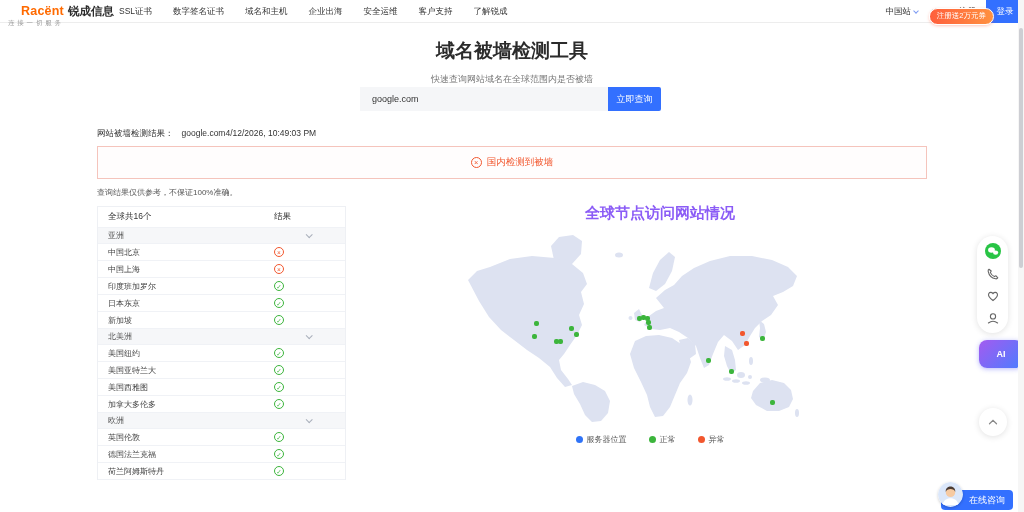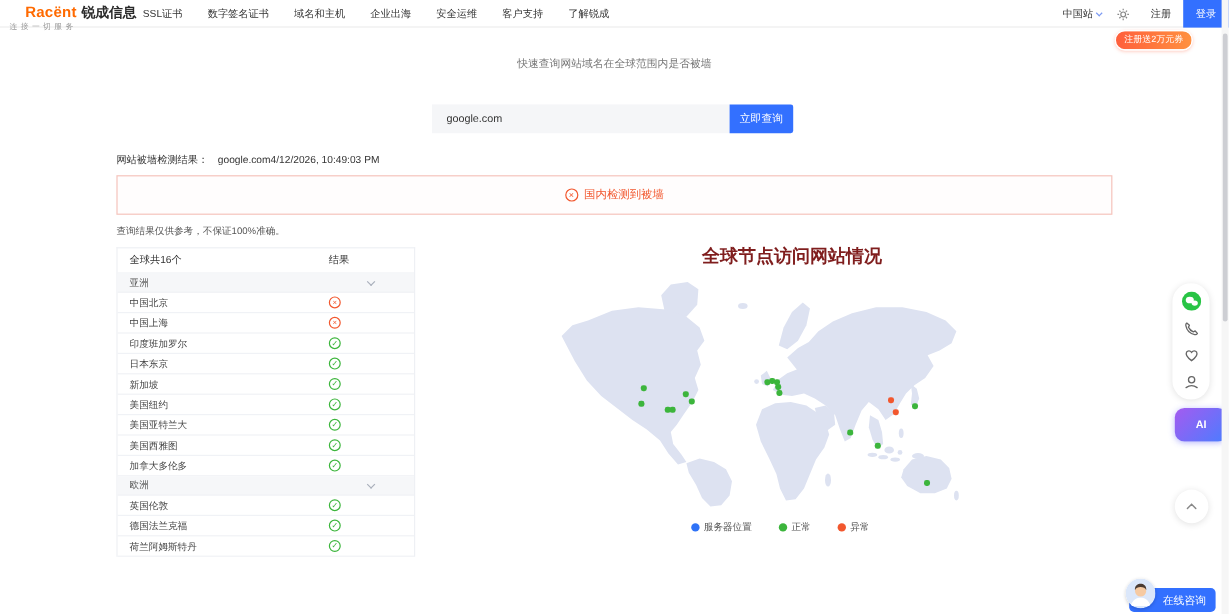--- a/index.html
+++ b/index.html
@@ -18,21 +18,21 @@
   .nav-item { font-size:8.5px; color:#333; cursor:pointer; white-space:nowrap; }
   .site-sel { position:absolute; right:106px; top:0; height:23px; display:flex; align-items:center;
     gap:3px; font-size:8.5px; color:#333; }
   .chev-s { width:4px; height:4px; border-right:1px solid #7d9bf3; border-bottom:1px solid #7d9bf3;
     transform:rotate(45deg); margin-top:-2px; }
   .gear { position:absolute; right:82px; top:5px; }
   .register { position:absolute; right:48px; top:0; height:23px; display:flex; align-items:center;
     font-size:8.5px; color:#333; }
   .login-btn { position:absolute; right:0; top:0; width:38px; height:23px; background:#3370ff;
     color:#fff; font-size:8.5px; display:flex; align-items:center; justify-content:center; border:none; }
-  .promo { position:absolute; right:30px; top:25px; z-index:7; padding:2px 7px 2.5px;
+  .promo { position:absolute; right:30px; top:8px; z-index:7; padding:2px 7px 2.5px;
     background:linear-gradient(90deg,#ff5f3c,#ff9140); border:1px solid #fff; border-radius:999px;
     color:#fff; font-size:7.5px; white-space:nowrap; box-shadow:0 1px 3px rgba(255,95,60,.35); }
 
   
   .hero { position:absolute; left:0; right:0; top:38px; text-align:center; }
   .hero h1 { font-size:19px; font-weight:bold; color:#2b2b2b; }
   .hero .sub { font-size:9px; color:#777; margin-top:9px; }
   .search-row { position:absolute; left:360px; top:87px; display:flex; }
   .search-input { width:248px; height:24px; background:#f5f6f8; border:none; outline:none;
     padding:0 12px; font-size:9px; color:#333; font-family:inherit; }
@@ -62,21 +62,21 @@
     border-right:1px solid #a9afbb; border-bottom:1px solid #a9afbb; transform:rotate(45deg) translateY(-1px); }
   .t-data { height:17px; color:#444; }
   .t-data .c-name { padding-left:10px; }
   .st { position:absolute; left:176px; width:10px; height:10px; border-radius:50%;
     font-size:6.5px; line-height:9px; text-align:center; }
   .st.ok { color:#3cb53c; border:1px solid #3cb53c; }
   .st.blocked { color:#f2572e; border:1px solid #f2572e; }
 
   
   .map-title { position:absolute; left:460px; top:204px; width:400px; text-align:center;
-    font-size:15px; font-weight:600; color:#7f1d1d; }
+    font-size:15px; font-weight:600; color:#8b5cf6; }
   .map-wrap { position:absolute; left:460px; top:228px; width:380px; height:195px; }
   .dot { position:absolute; width:5px; height:5px; border-radius:2px; }
   .legend { position:absolute; left:460px; top:434px; width:380px; display:flex;
     justify-content:center; gap:22px; }
   .lg-item { display:flex; align-items:center; gap:4px; font-size:8px; color:#555; }
   .lg-dot { width:7px; height:7px; border-radius:50%; }
 
   
   .float-pill { position:absolute; left:977px; top:236px; width:31px; height:97px; background:#fff;
     border-radius:16px; box-shadow:0 1px 6px rgba(0,0,0,.12); z-index:8; display:flex;
@@ -127,20 +127,21 @@
       <circle cx="6" cy="6" r="2"></circle>
       <path d="M6,1.2 V2.6 M6,9.4 V10.8 M1.2,6 H2.6 M9.4,6 H10.8 M2.8,2.8 L3.8,3.8 M8.2,8.2 L9.2,9.2 M9.2,2.8 L8.2,3.8 M3.8,8.2 L2.8,9.2"></path>
     </svg>
   </span>
   <div class="register">注册</div>
   <button class="login-btn">登录</button>
 </div>
 <div class="promo">注册送2万元券</div>
 
 <div class="hero">
+  <h1>域名被墙检测工具</h1>
   <div class="sub">快速查询网站域名在全球范围内是否被墙</div>
 </div>
 <div class="search-row">
   <input class="search-input" value="google.com" style="">
   <button class="search-btn">立即查询</button>
 </div>
 
 <div class="meta">
   <span>网站被墙检测结果：</span><span class="domain">google.com</span><span class="time">4/12/2026, 10:49:03 PM</span>
 </div>
@@ -172,20 +173,24 @@
         <span class="c-name">印度班加罗尔</span>
         <span class="st ok">✓</span>
       </div>
       <div class="t-row t-data">
         <span class="c-name">日本东京</span>
         <span class="st ok">✓</span>
       </div>
       <div class="t-row t-data">
         <span class="c-name">新加坡</span>
         <span class="st ok">✓</span>
+      </div>
+      <div class="t-row t-sec">
+        <span class="s-l">北美洲</span>
+        <span class="chev"></span>
       </div>
       <div class="t-row t-data">
         <span class="c-name">美国纽约</span>
         <span class="st ok">✓</span>
       </div>
       <div class="t-row t-data">
         <span class="c-name">美国亚特兰大</span>
         <span class="st ok">✓</span>
       </div>
       <div class="t-row t-data">

